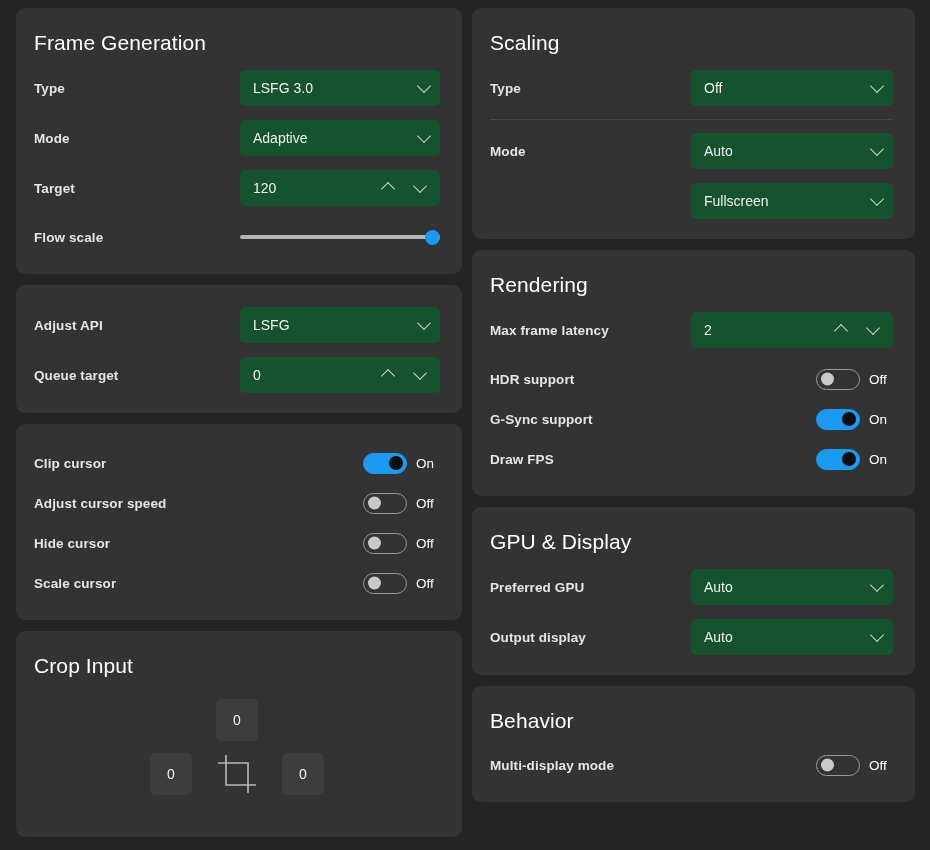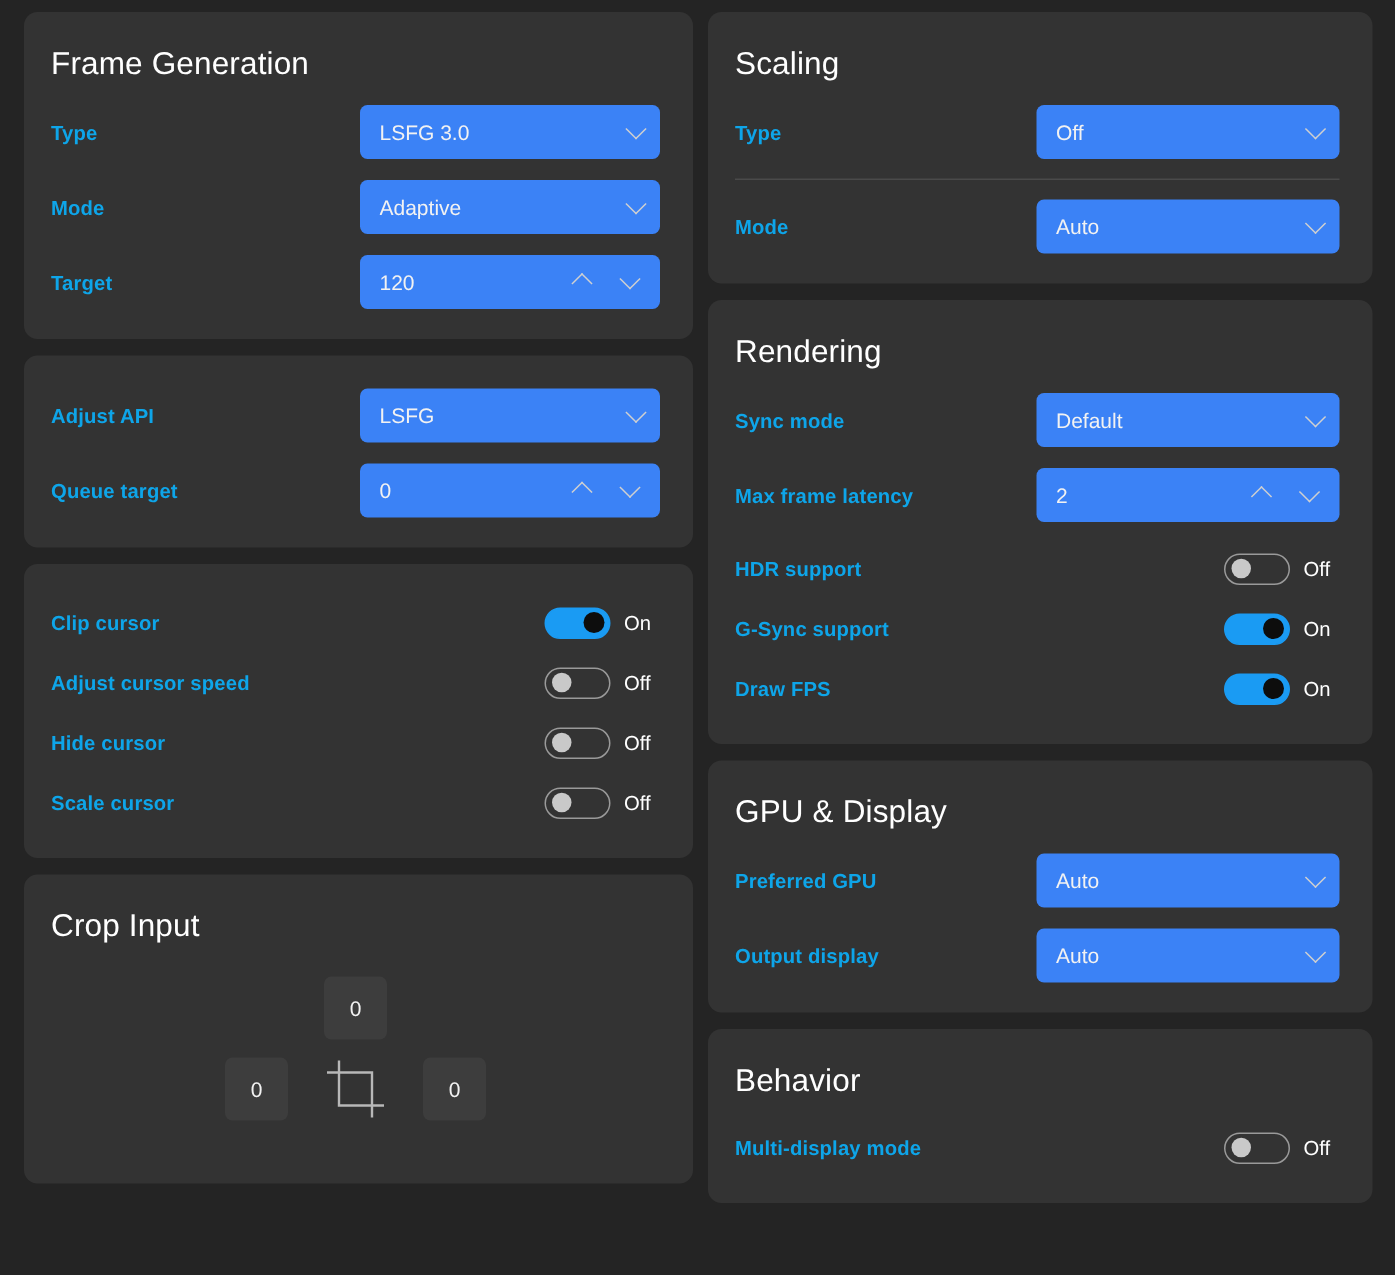--- a/index.html
+++ b/index.html
@@ -57,30 +57,30 @@
     align-items: center;
     justify-content: space-between;
     min-height: 34px;
   }
   .row + .row { margin-top: 14px; }
   .row.tight + .row.tight { margin-top: 6px; }
 
   .row-label {
     font-size: 13.5px;
     font-weight: bold;
-    color: #0ea5e9;
+    color: #e5e5e5;
     letter-spacing: 0.1px;
     white-space: nowrap;
   }
 
   
   .control {
     position: relative;
     height: 36px;
-    background: #3b82f6;
+    background: #14532d;
     border-radius: 5px;
     display: flex;
     align-items: center;
     padding: 0 8px 0 13px;
     cursor: pointer;
   }
   .control .value {
     flex: 1;
     font-size: 14px;
     font-weight: 400;
@@ -257,20 +257,27 @@
         <span class="row-label">Target</span>
         <div class="control w-left">
           <span class="value">120</span>
           <span class="stepper">
             <span class="chev up"></span>
             <span class="chev down"></span>
           </span>
         </div>
       </div>
 
+      <div class="row">
+        <span class="row-label">Flow scale</span>
+        <div class="slider">
+          <div class="track"></div>
+          <div class="thumb"></div>
+        </div>
+      </div>
     </section>
 
     <section class="card">
 
       <div class="row">
         <span class="row-label">Adjust API</span>
         <div class="control w-left">
           <span class="value">LSFG</span>
           <span class="chev down"></span>
         </div>
@@ -372,32 +379,31 @@
       <div class="separator"></div>
 
       <div class="row">
         <span class="row-label">Mode</span>
         <div class="control w-right">
           <span class="value">Auto</span>
           <span class="chev down"></span>
         </div>
       </div>
 
+      <div class="stacked-extra">
+        <div class="control w-right">
+          <span class="value">Fullscreen</span>
+          <span class="chev down"></span>
+        </div>
+      </div>
     </section>
 
     <section class="card">
       <div class="card-title">Rendering</div>
 
-      <div class="row">
-        <span class="row-label">Sync mode</span>
-        <div class="control w-right">
-          <span class="value">Default</span>
-          <span class="chev down"></span>
-        </div>
-      </div>
 
       <div class="row">
         <span class="row-label">Max frame latency</span>
         <div class="control w-right">
           <span class="value">2</span>
           <span class="stepper">
             <span class="chev up"></span>
             <span class="chev down"></span>
           </span>
         </div>

